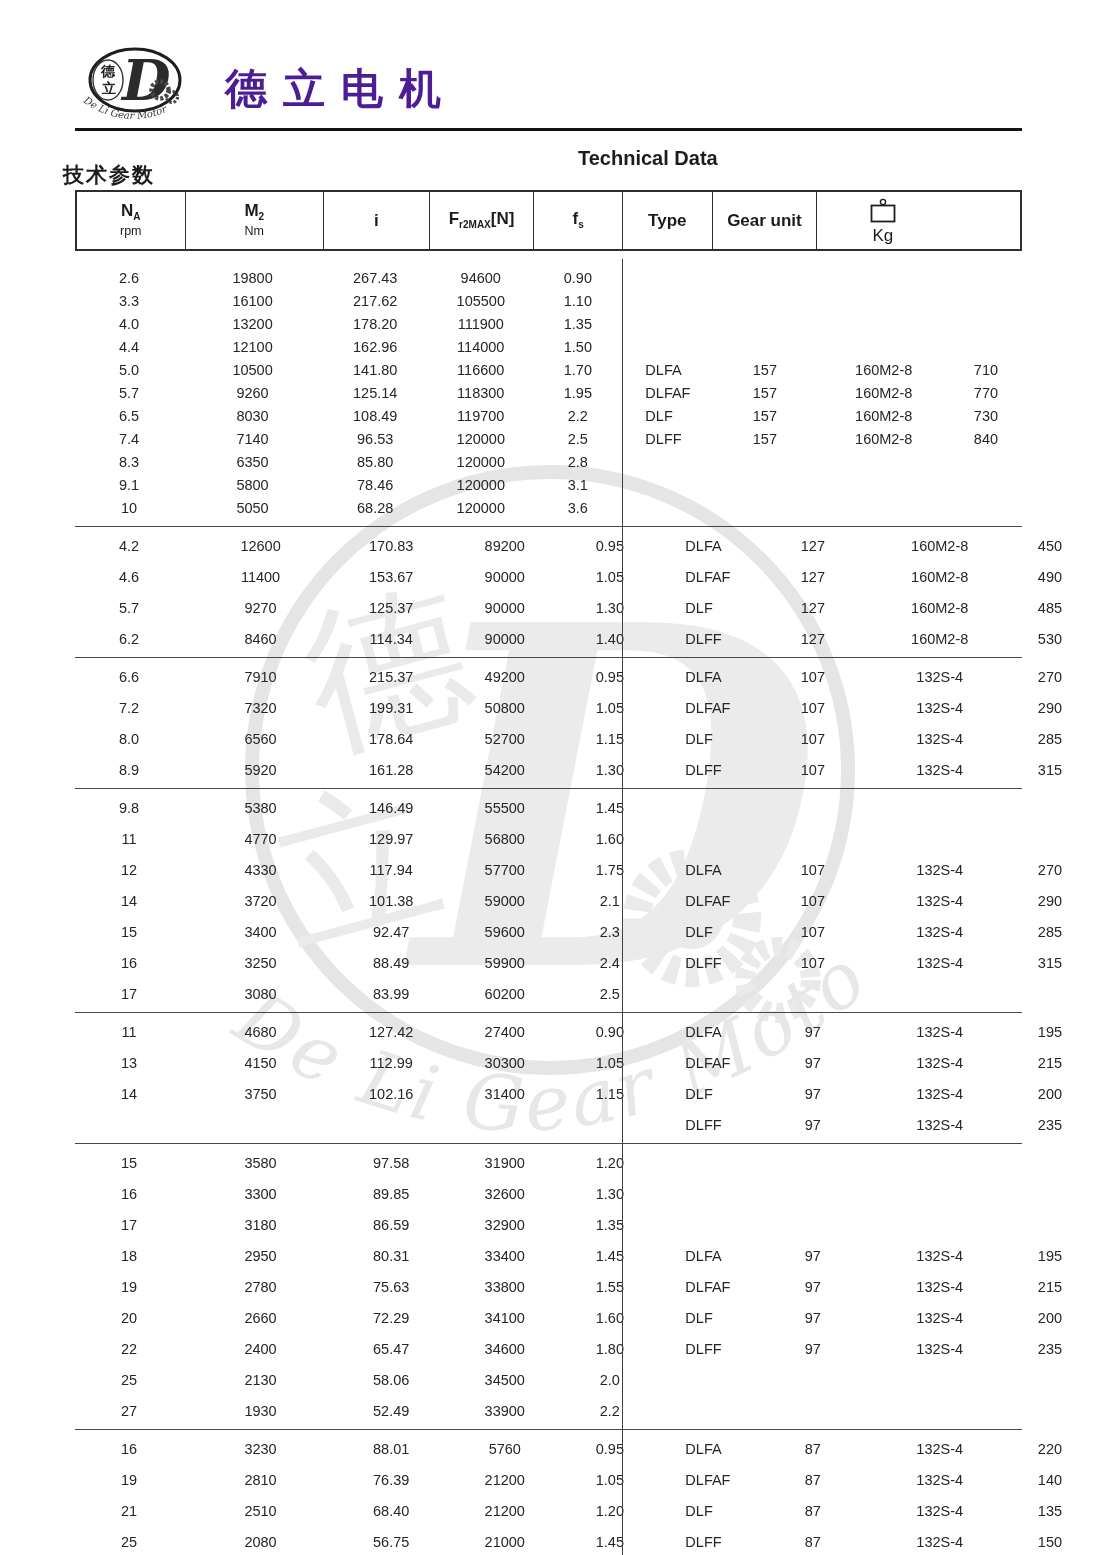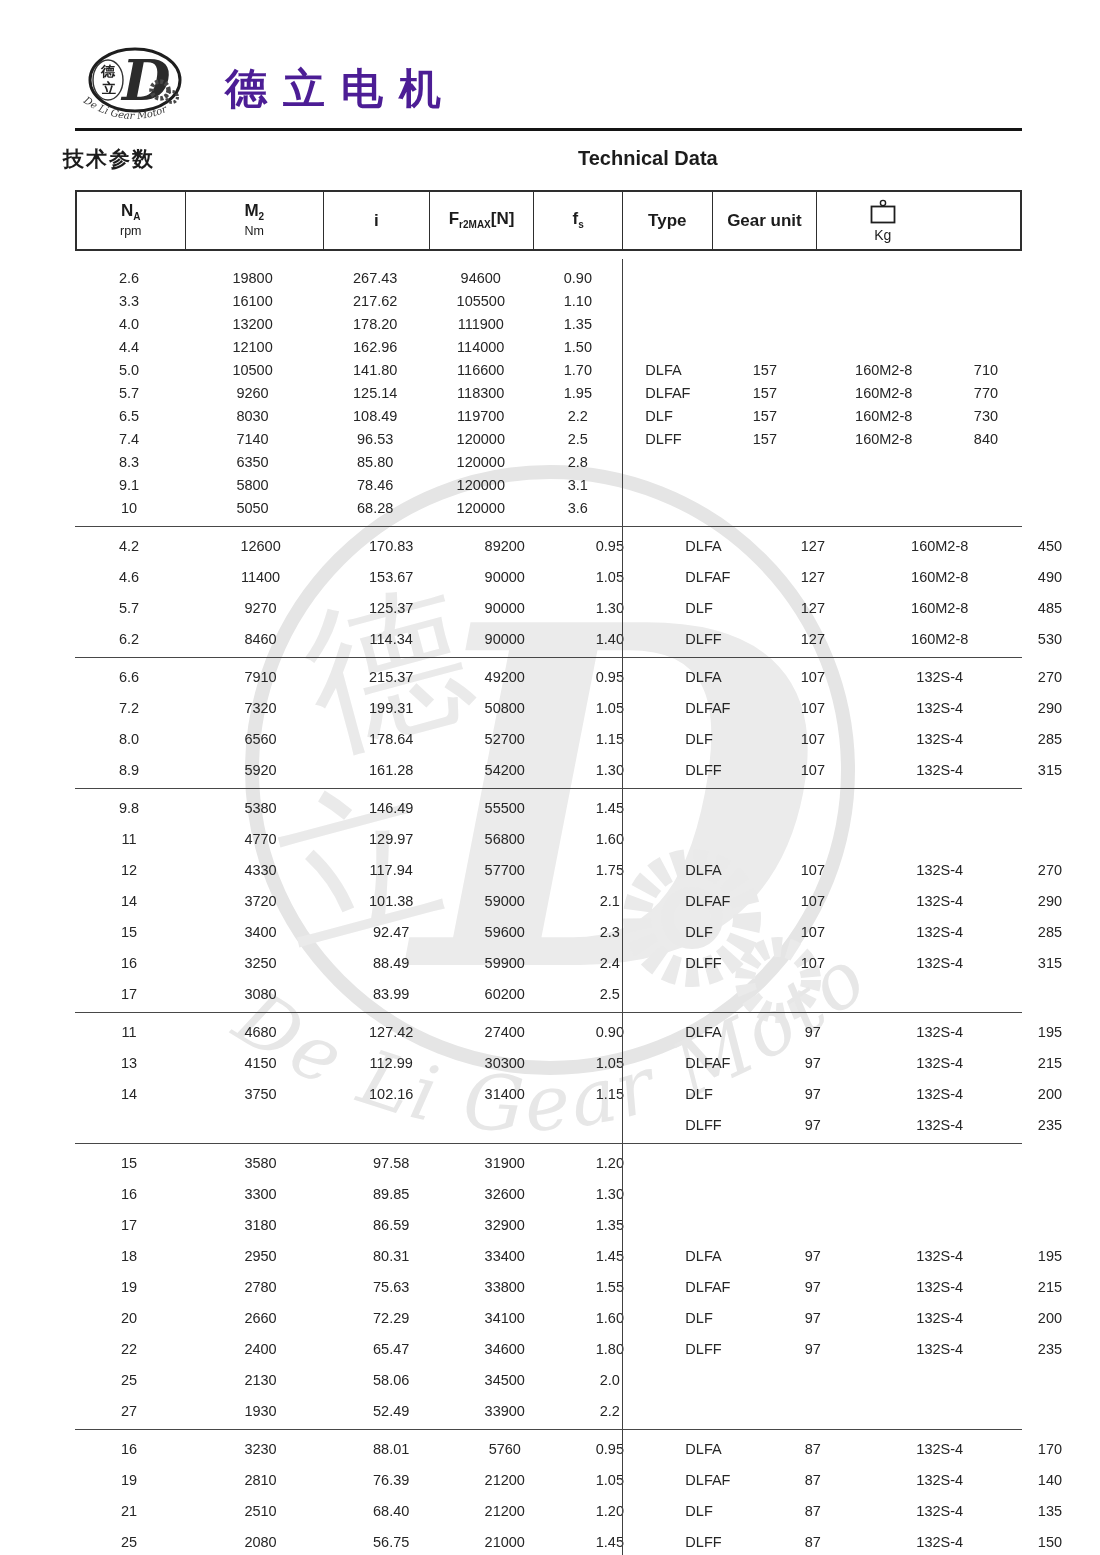--- a/index.html
+++ b/index.html
@@ -10,40 +10,40 @@
 
   
   .brandbar{display:flex;align-items:center;gap:26px;padding-top:50px;height:78px;}
   .brand-logo{width:124px;height:92px;flex:0 0 auto;margin-top:-6px;}
   .brand-name{font-family:"DejaVu Serif",serif;font-weight:700;font-size:42px;
               letter-spacing:16px;color:#4c1d95;white-space:nowrap;}
   .toprule{height:3px;background:#141414;margin-top:0px;}
 
   
   .section-row{position:relative;height:44px;margin-top:8px;}
-  .section-cn{position:absolute;left:-12px;top:6px;font-size:21px;font-weight:700;letter-spacing:2px;}
+  .section-cn{position:absolute;left:-12px;top:22px;font-size:21px;font-weight:700;letter-spacing:2px;}
   .section-en{position:absolute;left:503px;top:8px;font-size:20px;font-weight:700;}
 
   
   .powerbox{border:2px solid #3a3a3a;height:46px;display:flex;align-items:center;justify-content:center;}
   .p-small{font-size:17px;font-weight:700;}
   .p-small sub{font-size:11px;}
   .p-big{font-size:29px;font-weight:700;letter-spacing:1px;}
 
   
   .thead{display:grid;height:57px;margin-top:7px;border:2px solid #2e2e2e;
          grid-template-columns:11.4% 14.7% 11.2% 11.1% 9.4% 9.5% 11.1% 14% 7.6%;}
   .hcell{display:flex;flex-direction:column;align-items:center;justify-content:center;
          border-left:1px solid #2e2e2e;line-height:1.05;}
   .hcell:first-child{border-left:none;}
   .hmain{font-size:17px;font-weight:700;}
   .hmain sub{font-size:10px;font-weight:700;}
   .hunit{font-size:12.5px;margin-top:2px;font-weight:400;}
   .kgcell svg{display:block;}
-  .kgcell .hunit{font-size:14px;margin-top:0;}
+  .kgcell .hunit{font-size:17px;margin-top:0;}
 
   
   .tbody{margin-top:8px;}
   .block{position:relative;display:grid;padding:7px 0;
          grid-template-columns:11.4% 14.7% 11.2% 11.1% 9.4% 9.5% 11.1% 14% 7.6%;}
   .block.sep{border-top:1px solid #474747;gap:8px;}
   .block.pad-extra{padding-bottom:42px;}
   .cell{font-size:14.5px;color:#262626;display:flex;align-items:center;justify-content:center;}
   .cell.type{justify-content:flex-start;padding-left:23px;}
   .vline{position:absolute;left:57.8%;top:0;bottom:0;width:1px;background:#404040;}
@@ -453,21 +453,21 @@
           <div class="cell" style="grid-area: 3 / 4;">21200</div>
           <div class="cell" style="grid-area: 3 / 5;">1.20</div>
           <div class="cell" style="grid-area: 4 / 1;">25</div>
           <div class="cell" style="grid-area: 4 / 2;">2080</div>
           <div class="cell" style="grid-area: 4 / 3;">56.75</div>
           <div class="cell" style="grid-area: 4 / 4;">21000</div>
           <div class="cell" style="grid-area: 4 / 5;">1.45</div>
           <div class="cell type" style="grid-area: 1 / 6;">DLFA</div>
           <div class="cell" style="grid-area: 1 / 7;">87</div>
           <div class="cell" style="grid-area: 1 / 8;">132S-4</div>
-          <div class="cell" style="grid-area: 1 / 9;">170</div>
+          <div class="cell" style="grid-area: 1 / 9;">220</div>
           <div class="cell type" style="grid-area: 2 / 6;">DLFAF</div>
           <div class="cell" style="grid-area: 2 / 7;">87</div>
           <div class="cell" style="grid-area: 2 / 8;">132S-4</div>
           <div class="cell" style="grid-area: 2 / 9;">140</div>
           <div class="cell type" style="grid-area: 3 / 6;">DLF</div>
           <div class="cell" style="grid-area: 3 / 7;">87</div>
           <div class="cell" style="grid-area: 3 / 8;">132S-4</div>
           <div class="cell" style="grid-area: 3 / 9;">135</div>
           <div class="cell type" style="grid-area: 4 / 6;">DLFF</div>
           <div class="cell" style="grid-area: 4 / 7;">87</div>

